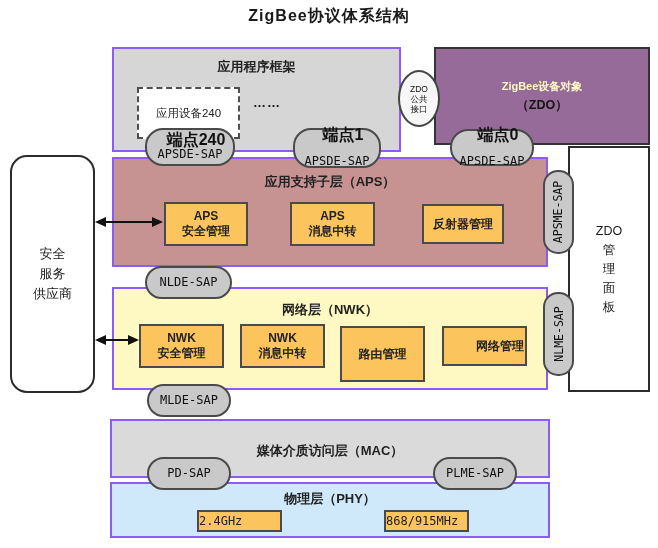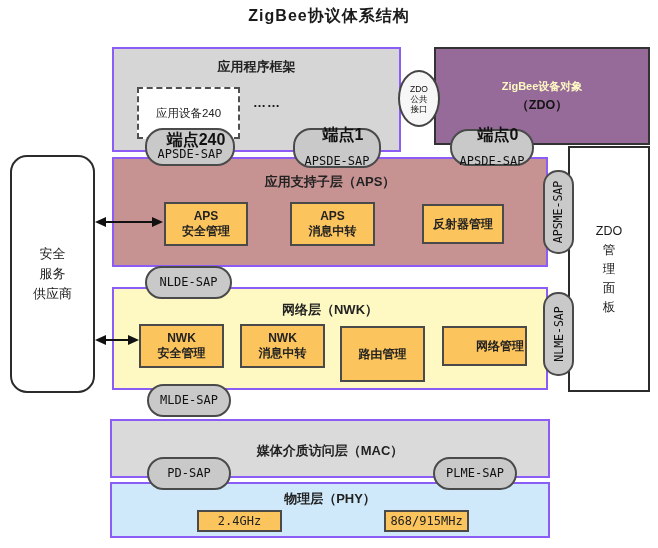--- a/index.html
+++ b/index.html
@@ -39,21 +39,21 @@
   .vpill span{transform:rotate(-90deg);white-space:nowrap;font-family:"DejaVu Sans Mono",monospace;
               font-size:11.5px;color:#111;}
   .ellipse{left:398px;top:70px;width:42px;height:57px;border-radius:50%;background:#f7f7f7;border:2px solid #444;
            z-index:4;display:flex;flex-direction:column;align-items:center;justify-content:center;line-height:10px;}
   .ellipse span{font-size:8.5px;color:#111;}
   
   .side{background:#fff;border:2px solid #2b2b2b;display:flex;flex-direction:column;align-items:center;
         justify-content:center;z-index:1;}
   .security{left:10px;top:155px;width:85px;height:238px;font-size:13px;line-height:20px;border-radius:17px;}
   .zdo-panel{left:568px;top:146px;width:82px;height:246px;font-size:12.5px;line-height:19px;}
-  .band{background:#fcc45c;border:2px solid #4a4a4a;display:flex;align-items:center;justify-content:center;
+  .band{background:#fcc45c;border:2px solid #4a4a4a;display:flex;align-items:center;
         font-family:"DejaVu Sans Mono",monospace;font-size:12px;color:#222;z-index:2;}
   svg.arrows{position:absolute;left:0;top:0;z-index:5;pointer-events:none;}
 </style>
 </head>
 <body>
 
 <div class="canvas">
 
   <div class="abs title">ZigBee协议体系结构</div>
 

